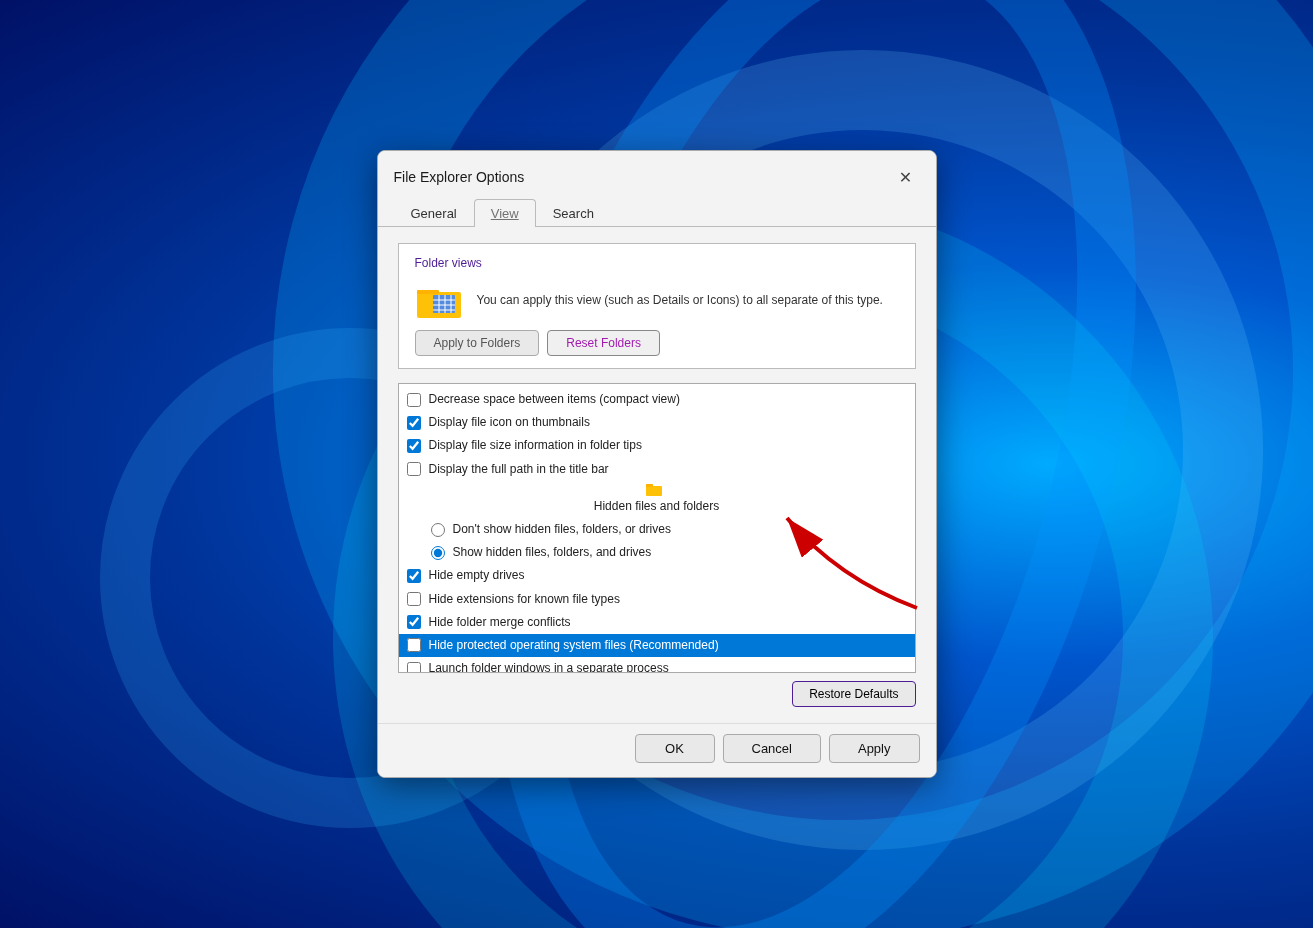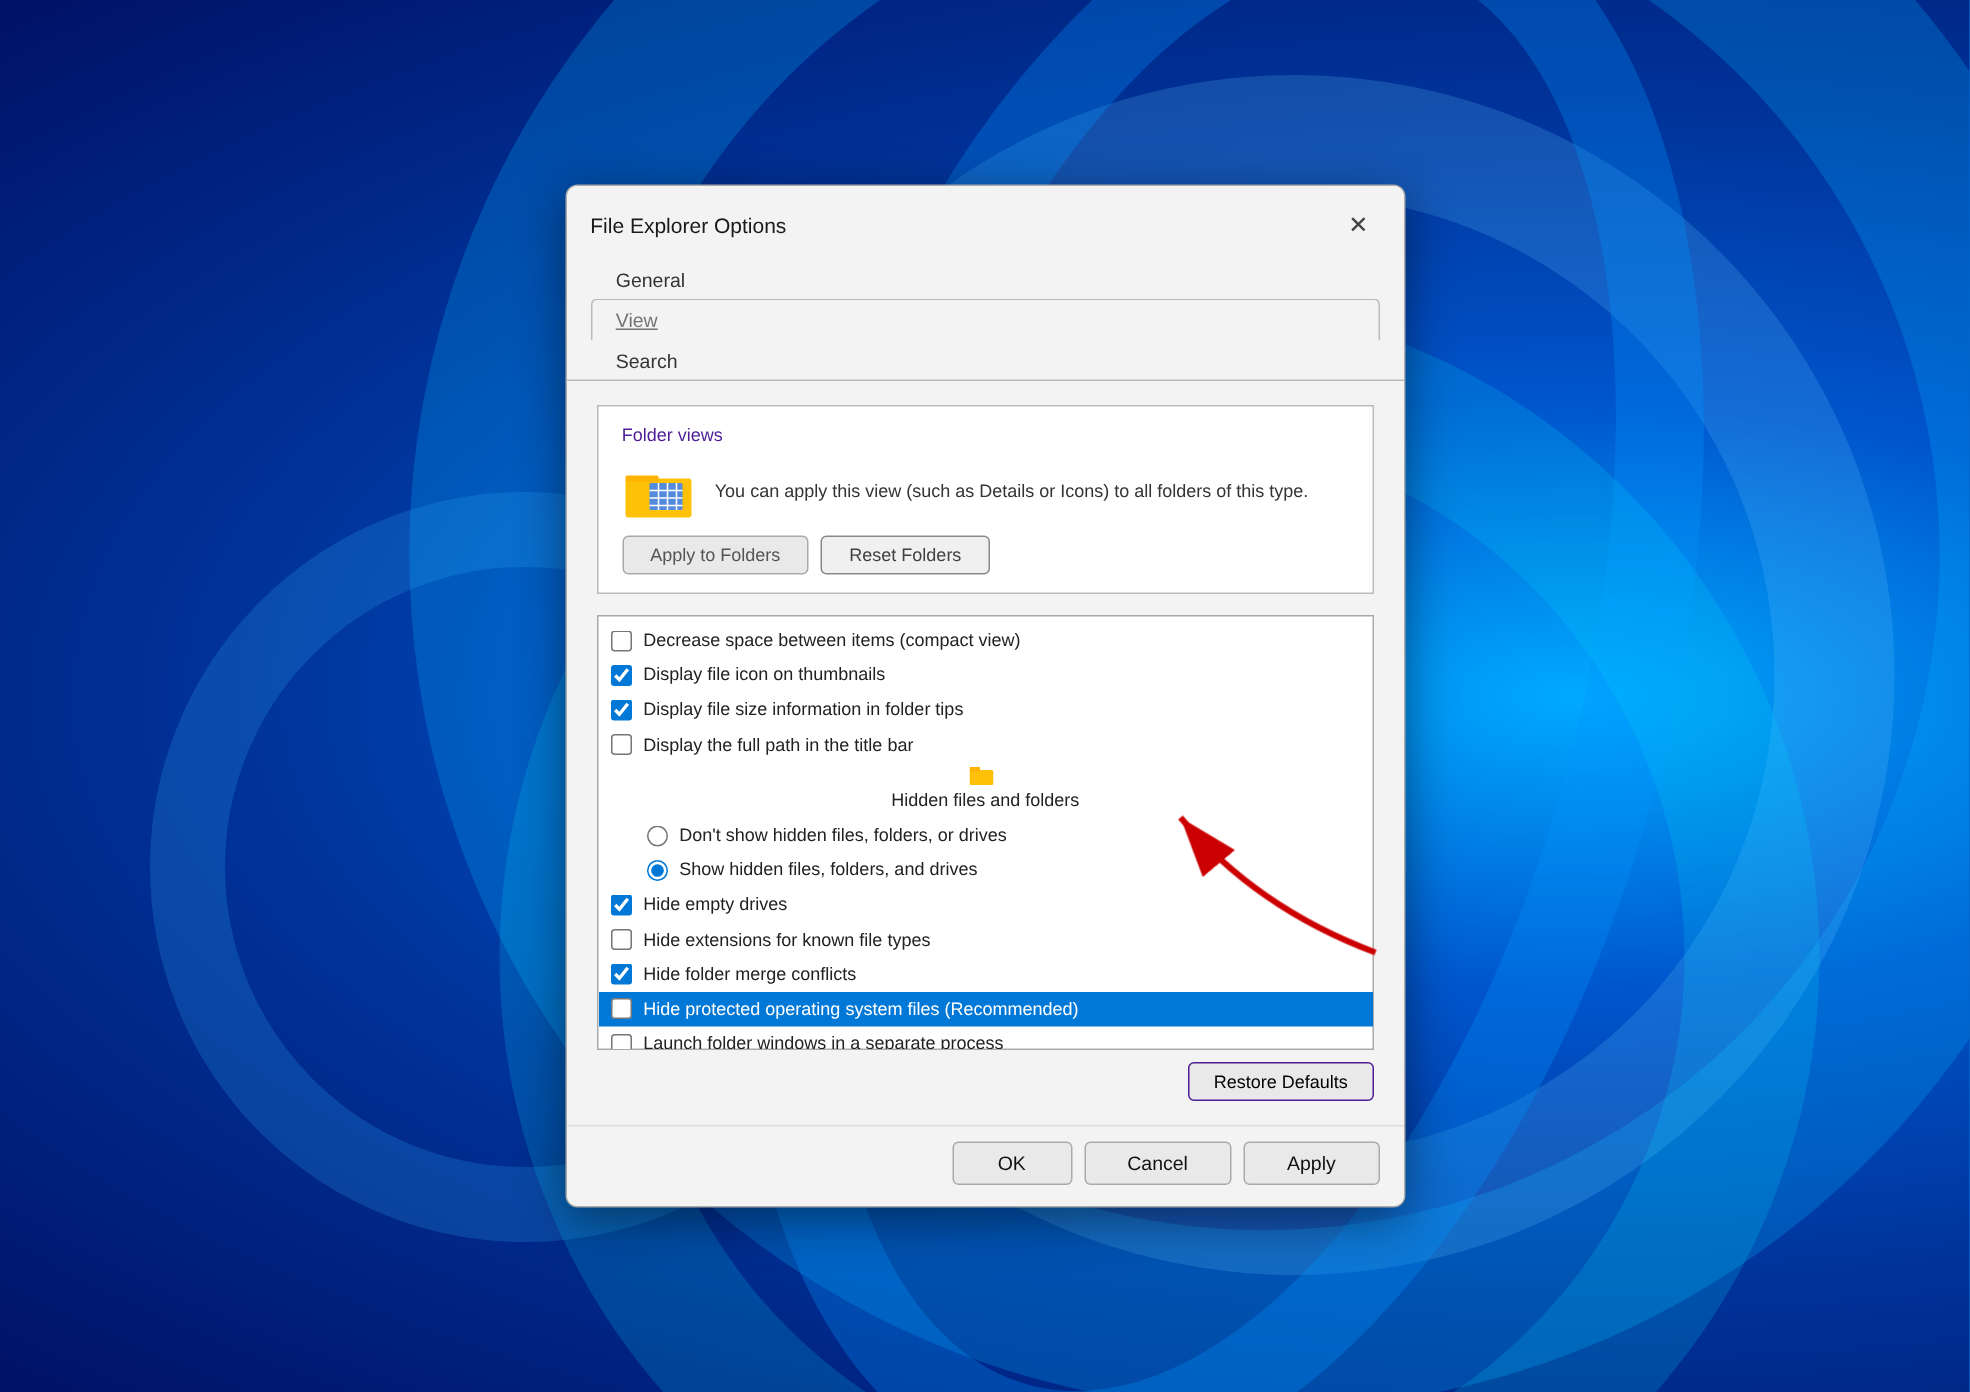--- a/index.html
+++ b/index.html
@@ -122,21 +122,20 @@
       color: #444;
     }
 
     
     .tabs {
       display: flex;
       padding: 0 16px;
       border-bottom: 1px solid #bbb;
       background: #f3f3f3;
       gap: 0;
-      flex-direction: column;
     }
 
     .tab {
       padding: 6px 16px;
       cursor: pointer;
       font-size: 13px;
       color: #333;
       border: 1px solid transparent;
       border-bottom: none;
       margin-bottom: -1px;
@@ -208,21 +207,21 @@
       font-size: 12px;
       border: 1px solid #aaa;
       background: #e9e9e9;
       cursor: pointer;
       border-radius: 4px;
       color: #555;
     }
 
     .btn-folder.primary {
       background: #f0f0f0;
-      color: #404040;
+      color: #a21caf;
       border-color: #888;
     }
 
     
     .advanced-label {
       font-size: 13px;
       color: #222;
       margin-bottom: 6px;
     }
 
@@ -393,21 +392,21 @@
 
               <rect x="18" y="15" width="22" height="18" rx="1" fill="#4285F4" opacity="0.9"></rect>
               <line x1="24" y1="15" x2="24" y2="33" stroke="white" stroke-width="1"></line>
               <line x1="30" y1="15" x2="30" y2="33" stroke="white" stroke-width="1"></line>
               <line x1="36" y1="15" x2="36" y2="33" stroke="white" stroke-width="1"></line>
               <line x1="18" y1="20" x2="40" y2="20" stroke="white" stroke-width="1"></line>
               <line x1="18" y1="25" x2="40" y2="25" stroke="white" stroke-width="1"></line>
               <line x1="18" y1="30" x2="40" y2="30" stroke="white" stroke-width="1"></line>
             </svg>
           </div>
-          <div class="folder-desc">You can apply this view (such as Details or Icons) to all folders of this type.</div>
+          <div class="folder-desc">You can apply this view (such as Details or Icons) to all separate of this type.</div>
         </div>
         <div class="folder-buttons">
           <button class="btn-folder">Apply to Folders</button>
           <button class="btn-folder primary">Reset Folders</button>
         </div>
       </div>
 
       <div class="settings-list-box">
         <div class="settings-list">
 

